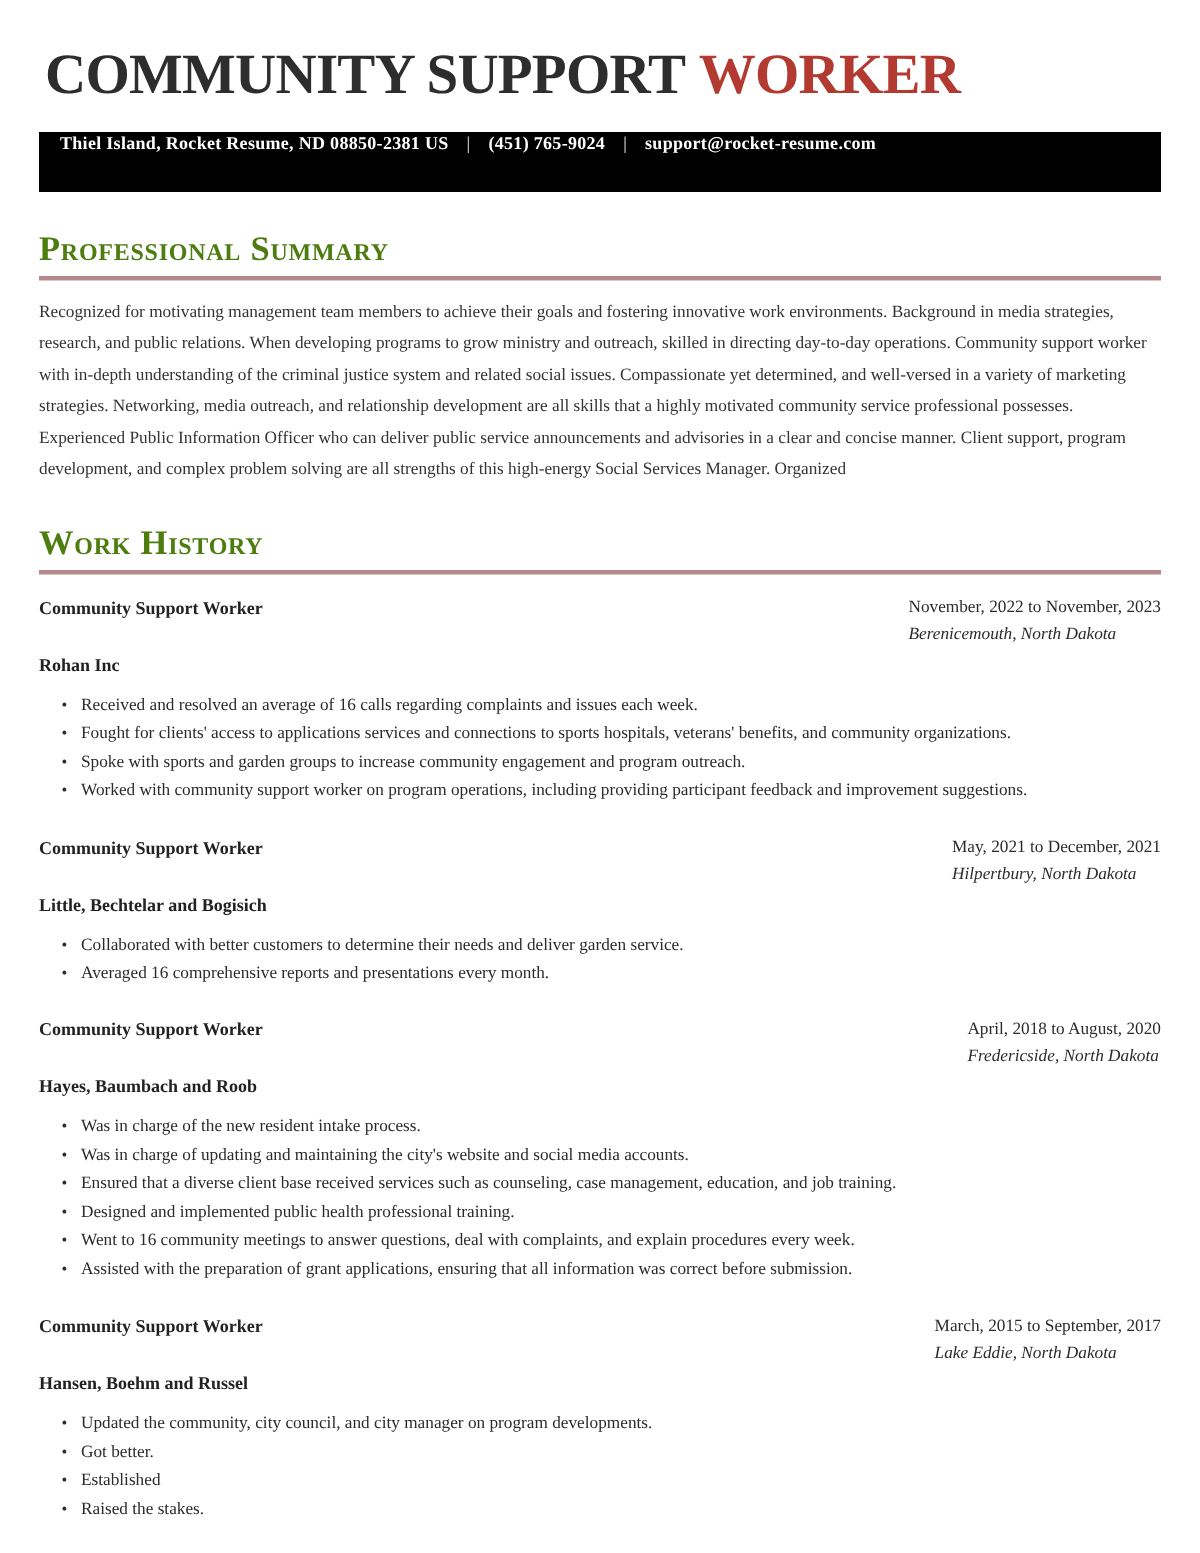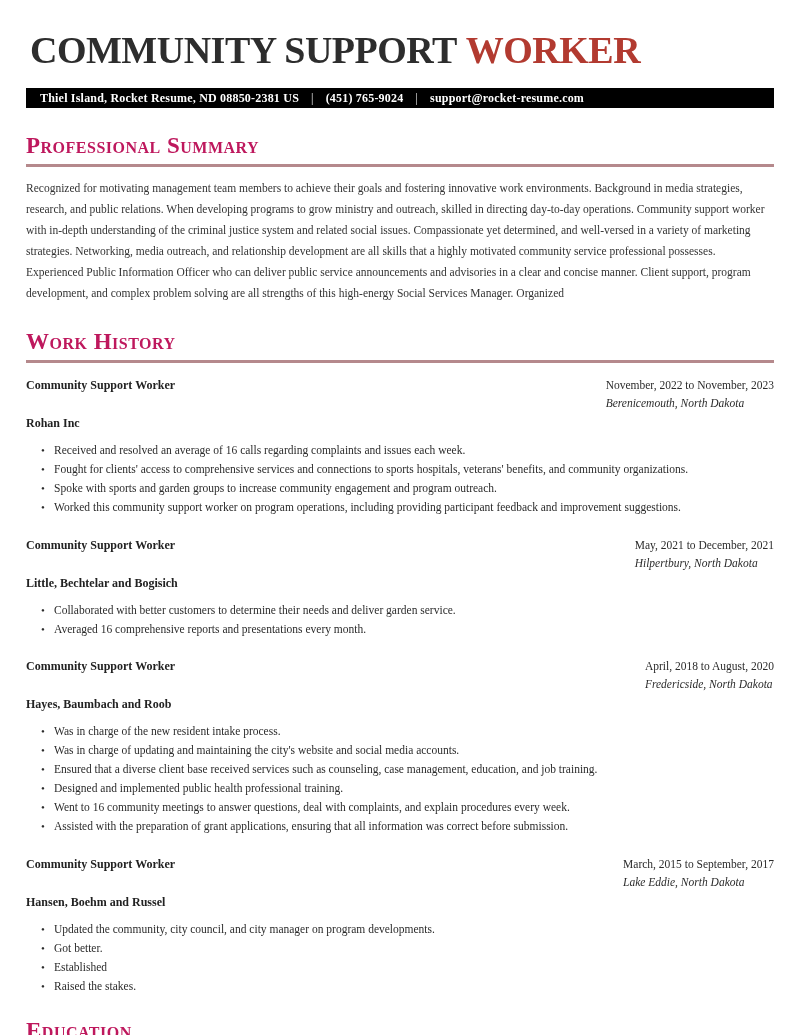--- a/index.html
+++ b/index.html
@@ -22,36 +22,35 @@
     font-weight:bold;
     color:#2d2d2d;
     letter-spacing:-0.5px;
     margin:4px 0 16px 4px;
     white-space:nowrap;
   }
   h1.resume-title .t-accent{color:var(--accent);margin-left:9px;}
   .contact-bar{
     background:var(--bar-bg);
     color:#ffffff;
-    height:20px;
+    height:40px;
     display:flex;
-    align-items:center;
     padding:0 14px;
     font-size:12px;
     font-weight:bold;
     letter-spacing:0.2px;
   }
   .contact-bar .sep{margin:0 12px;font-weight:normal;color:#e8e8e8;}
 
   
   h2.sec-h{
     font-variant:small-caps;
     font-size:23px;
     font-weight:bold;
-    color:#be185d;
+    color:#4d7c0f;
     letter-spacing:0.5px;
     margin-top:25px;
   }
   hr.rule{
     border:none;
     height:3px;
     background:var(--rule);
     margin:5px 0 0 0;
   }
 
@@ -129,23 +128,23 @@
           <div class="eh-title">Community Support Worker</div>
           <div class="eh-sub">Rohan Inc</div>
         </div>
         <div class="eh-right">
           <div class="eh-dates">November, 2022 to November, 2023</div>
           <div class="eh-loc">Berenicemouth, North Dakota</div>
         </div>
       </div>
       <ul class="bullets">
         <li>Received and resolved an average of 16 calls regarding complaints and issues each week.</li>
-        <li>Fought for clients' access to comprehensive services and connections to sports hospitals, veterans' benefits, and community organizations.</li>
+        <li>Fought for clients' access to applications services and connections to sports hospitals, veterans' benefits, and community organizations.</li>
         <li>Spoke with sports and garden groups to increase community engagement and program outreach.</li>
-        <li>Worked this community support worker on program operations, including providing participant feedback and improvement suggestions.</li>
+        <li>Worked with community support worker on program operations, including providing participant feedback and improvement suggestions.</li>
       </ul>
     </article>
 
     <article class="entry">
       <div class="entry-head">
         <div class="eh-left">
           <div class="eh-title">Community Support Worker</div>
           <div class="eh-sub">Little, Bechtelar and Bogisich</div>
         </div>
         <div class="eh-right">

